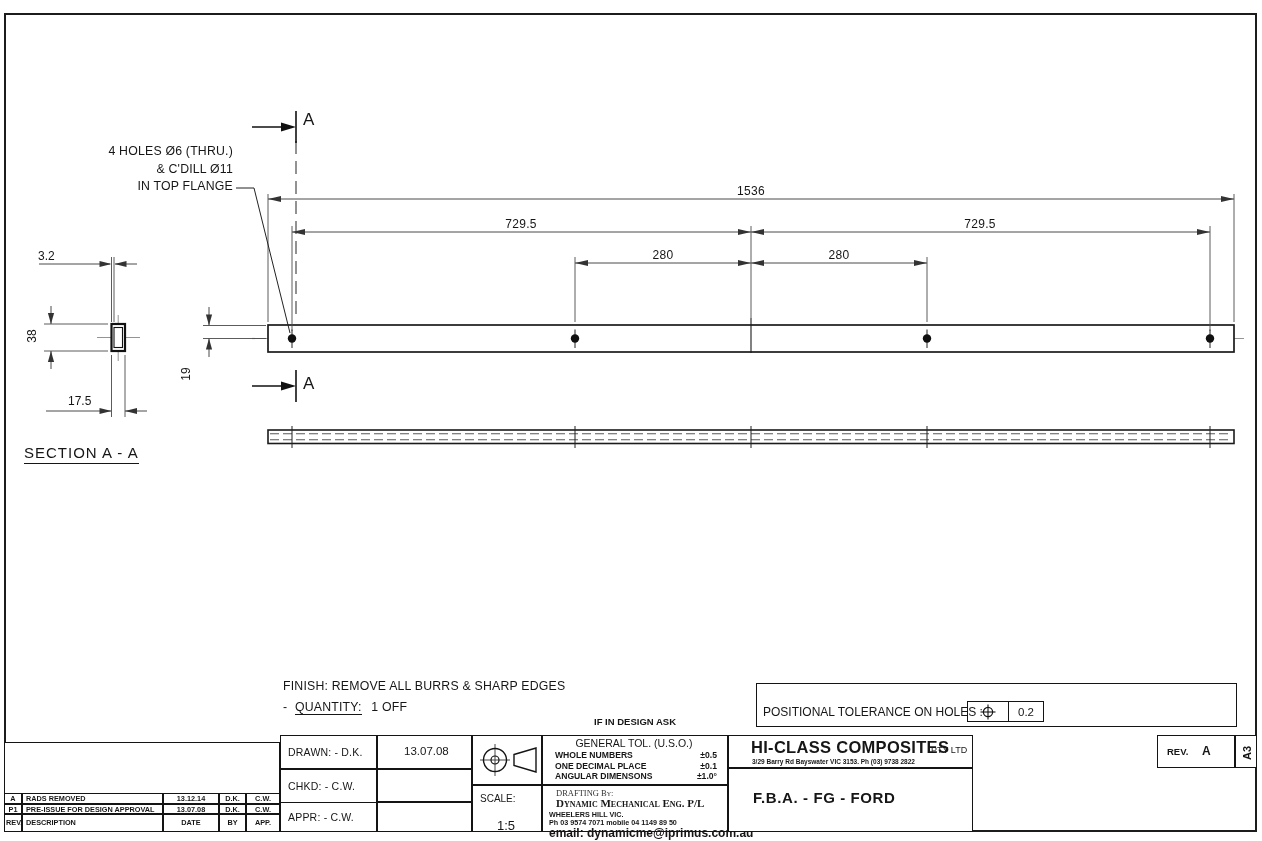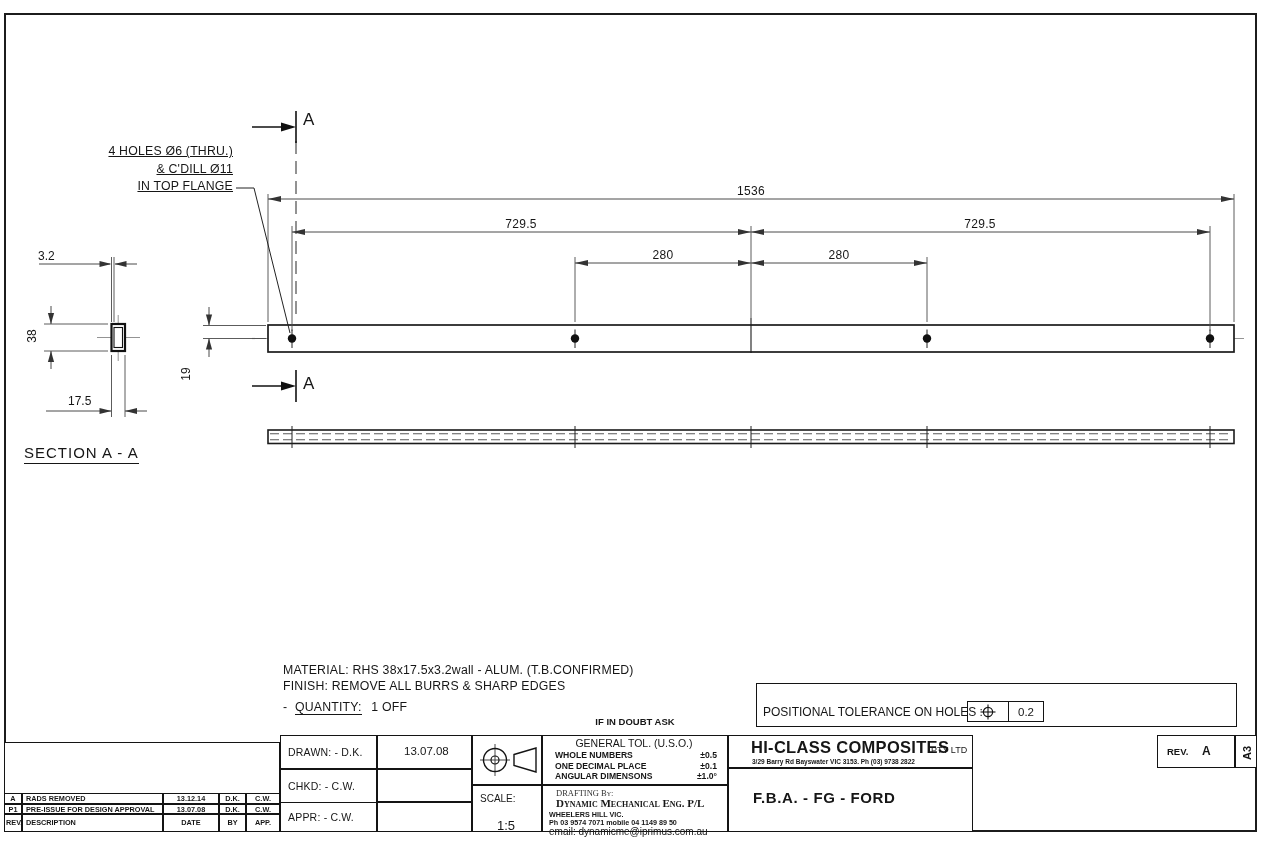--- a/index.html
+++ b/index.html
@@ -3,21 +3,21 @@
 <meta charset="utf-8">
 <style>
   html,body{margin:0;padding:0;background:#fff;}
   .page{position:relative;width:1262px;height:841px;background:#fff;overflow:hidden;
         font-family:"Liberation Sans",sans-serif;color:#161616;}
   .frame{position:absolute;left:4px;top:13px;width:1253px;height:819px;
          border:2px solid #1c1c1c;box-sizing:border-box;}
   svg.lines{position:absolute;left:0;top:0;}
   .t{position:absolute;white-space:nowrap;color:#161616;}
   .dim{font-size:12px;letter-spacing:.3px;width:80px;text-align:center;}
-  .ann{font-size:12.3px;line-height:17.5px;text-align:right;letter-spacing:.2px;text-decoration:underline;}
+  .ann{font-size:12.3px;line-height:17.5px;text-align:right;letter-spacing:.2px;}
   .ann span{display:block;}
   .cutlbl{font-size:17px;letter-spacing:.5px;}
   .vtext{position:absolute;width:40px;height:14px;line-height:14px;text-align:center;
          font-size:12px;transform:rotate(-90deg);}
   .sect-title{font-size:15px;letter-spacing:1px;border-bottom:1.6px solid #161616;padding-bottom:2px;}
   .note{font-size:12.3px;letter-spacing:.2px;}
   .u{border-bottom:1.2px solid #161616;}
   .doubt{font-size:9.5px;font-weight:700;width:120px;text-align:center;}
   .tolbox{position:absolute;left:756px;top:683px;width:481px;height:44px;
           border:1.6px solid #141414;box-sizing:border-box;}
@@ -165,28 +165,27 @@
   <span class="vtext" style="left:166px;top:367px;">19</span>
 
   <span class="t cutlbl" style="left:303px;top:110px;">A</span>
   <span class="t cutlbl" style="left:303px;top:374px;">A</span>
 
   <span class="t" style="left:38px;top:249px;font-size:12px;">3.2</span>
   <span class="vtext" style="left:12px;top:329px;">38</span>
   <span class="t" style="left:68px;top:394px;font-size:12px;">17.5</span>
   <span class="t sect-title" style="left:24px;top:444px;">SECTION A - A</span>
 
-  <span class="t note" style="left:283px;top:663px;">MATERIAL: RHS 38x17.5x3.2wall - ALUM. (T.B.CONFIRMED)</span>
   <span class="t note" style="left:283px;top:679px;">FINISH: REMOVE ALL BURRS &amp; SHARP EDGES</span>
   <div class="t note" style="left:283px;top:700px;">
     <span>-</span>
     <span class="u" style="margin-left:4px;">QUANTITY:</span>
     <span style="margin-left:6px;">1 OFF</span>
   </div>
-  <span class="t doubt" style="left:575px;top:716px;">IF IN DOUBT ASK</span>
+  <span class="t doubt" style="left:575px;top:716px;">IF IN DESIGN ASK</span>
 
   <div class="tolbox">
     <span class="l2">POSITIONAL TOLERANCE ON HOLES :</span>
     <div class="fcf">
       <span class="c1">
         <svg width="20" height="16" viewBox="0 0 20 16">
           <circle cx="10" cy="8" r="4.6" fill="none" stroke="#141414" stroke-width="1.2"></circle>
           <line x1="2.5" y1="8" x2="17.5" y2="8" stroke="#141414" stroke-width="1.1"></line>
           <line x1="10" y1="0.5" x2="10" y2="15.5" stroke="#141414" stroke-width="1.1"></line>
         </svg>
@@ -231,21 +230,21 @@
     <span class="tbtxt" style="left:12px;top:24.5px;font-size:8.6px;font-weight:700;">ONE DECIMAL PLACE</span>
     <span class="tbtxt" style="right:10px;top:24.5px;font-size:8.6px;font-weight:700;">±0.1</span>
     <span class="tbtxt" style="left:12px;top:35px;font-size:8.6px;font-weight:700;">ANGULAR DIMENSONS</span>
     <span class="tbtxt" style="right:10px;top:35px;font-size:8.6px;font-weight:700;">±1.0°</span>
   </div>
   <div class="tb-cell" style="left:542px;top:785px;width:186px;height:47px;">
     <span class="tbtxt smallcaps" style="left:6px;top:2px;font-size:8.5px;color:#333;">DRAFTING By:</span>
     <span class="tbtxt smallcaps" style="left:6px;top:11px;font-size:11px;font-weight:700;">Dynamic Mechanical Eng. P/L</span>
     <span class="tbtxt" style="left:6px;top:24px;font-size:7.2px;font-weight:700;">WHEELERS HILL VIC.</span>
     <span class="tbtxt" style="left:6px;top:32px;font-size:7.2px;font-weight:700;">Ph 03 9574 7071 mobile 04 1149 89 50</span>
-    <span class="tbtxt" style="left:6px;top:40px;font-size:10px;font-weight:400;">email: dynamicme@iprimus.com.au</span>
+    <span class="tbtxt" style="left:6px;top:40px;font-size:12px;font-weight:700;">email: dynamicme@iprimus.com.au</span>
   </div>
 
   <div class="tb-cell" style="left:728px;top:768px;width:245px;height:64px;">
     <span class="tbtxt" style="left:24px;top:20px;font-size:15px;font-weight:700;letter-spacing:.6px;">F.B.A. - FG - FORD</span>
   </div>
   <div class="tb-cell" style="left:728px;top:735px;width:245px;height:33px;">
     <span class="tbtxt" style="left:22px;top:2px;font-size:16.5px;font-weight:700;letter-spacing:.3px;">HI-CLASS COMPOSITES</span>
     <span class="tbtxt" style="left:202px;top:9px;font-size:9px;">PTY LTD</span>
     <span class="tbtxt" style="left:23px;top:22px;font-size:6.5px;font-weight:700;">3/29 Barry Rd Bayswater VIC 3153.  Ph (03) 9738 2822</span>
   </div>

